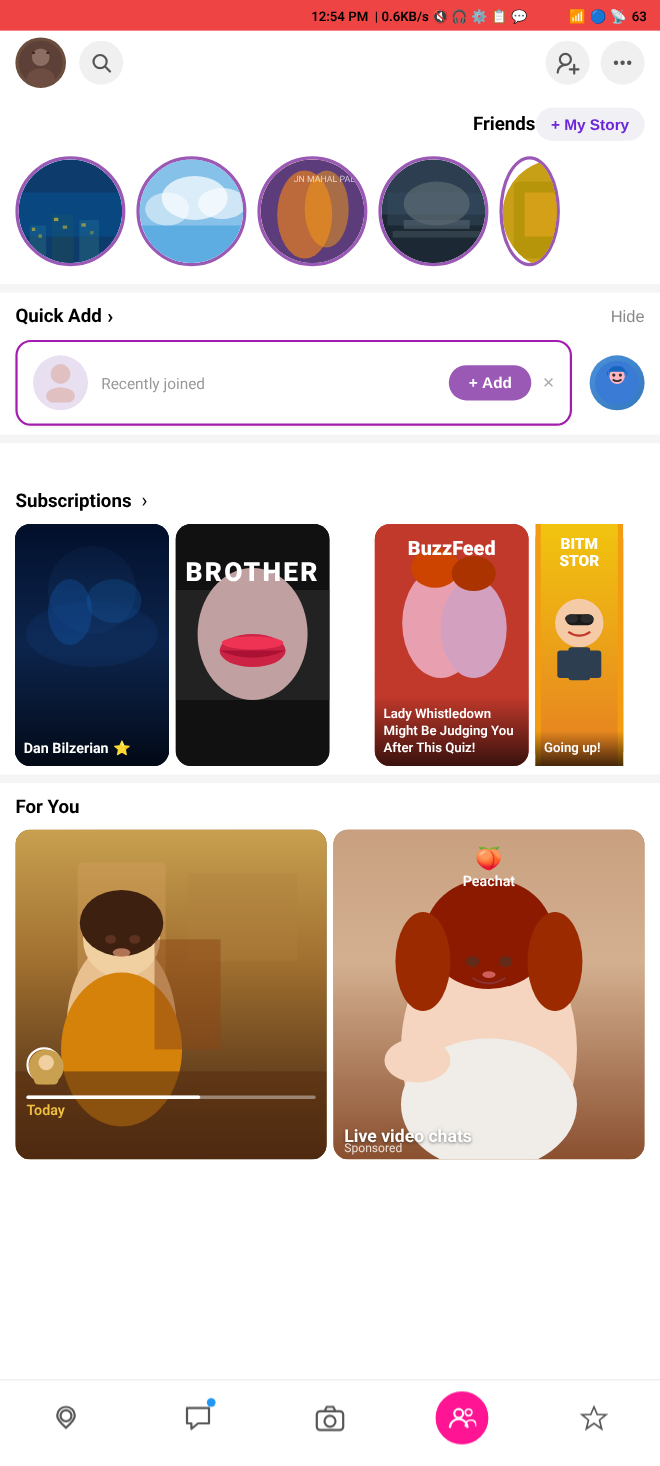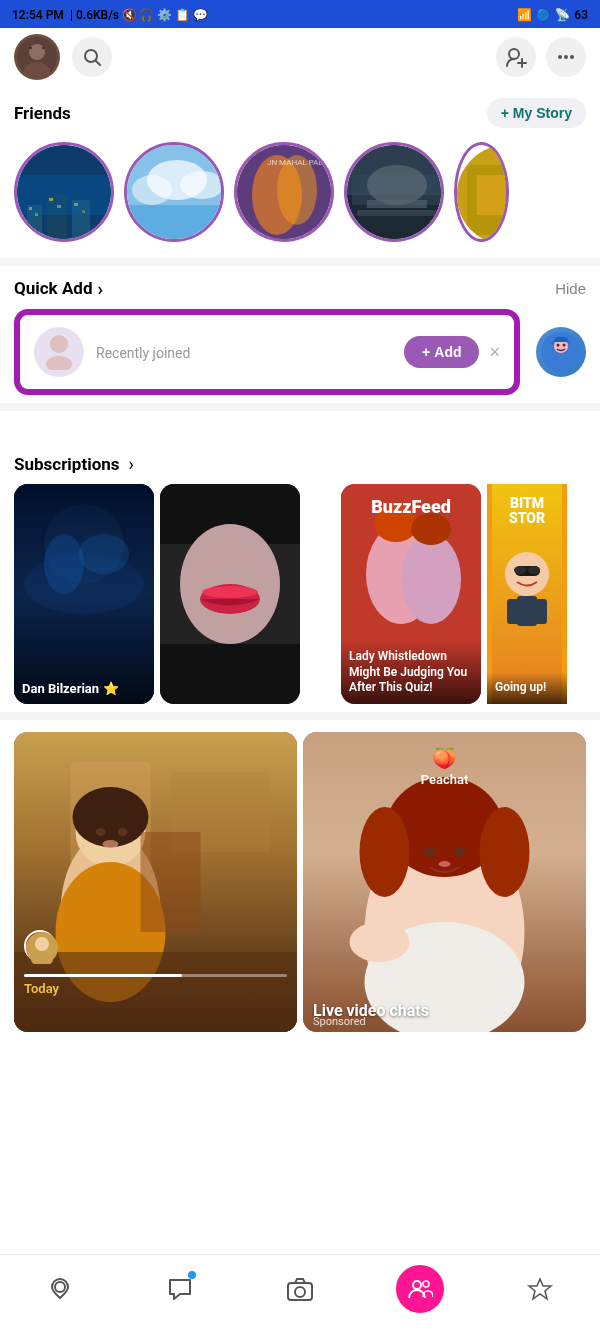--- a/index.html
+++ b/index.html
@@ -8,24 +8,24 @@
       font-family: -apple-system, BlinkMacSystemFont, 'Segoe UI', Roboto, sans-serif;
       background: #fff;
       width: 600px;
       min-height: 1333px;
       overflow-x: hidden;
     }
 
     
     .status-bar {
       display: flex;
-      justify-content: space-between;
+      justify-content: flex-end;
       align-items: center;
       padding: 8px 12px 6px;
-      background: #1d4ed8;
+      background: #ef4444;
       font-size: 12px;
       font-weight: 600;
       gap: 38px;
     }
     .status-left { display: flex; align-items: center; gap: 6px; color: #000; font-size: 12px; }
     .status-right { display: flex; align-items: center; gap: 4px; }
 
     
     .top-bar {
       display: flex;
@@ -69,41 +69,41 @@
       display: flex;
       align-items: center;
       justify-content: center;
       cursor: pointer;
       border: none;
     }
 
     
     .section-header {
       display: flex;
-      justify-content: space-between;
+      justify-content: flex-end;
       align-items: center;
       padding: 8px 14px 6px;
     }
     .section-title {
       font-size: 17px;
       font-weight: 700;
       color: #000;
     }
     .my-story-btn {
       display: flex;
       align-items: center;
       gap: 5px;
       background: #f0f0f5;
       border-radius: 20px;
       padding: 7px 14px;
       cursor: pointer;
       border: none;
       font-size: 14px;
       font-weight: 600;
-      color: #0f766e;
+      color: #6d28d9;
     }
 
     
     .stories-row {
       display: flex;
       gap: 10px;
       padding: 8px 14px 16px;
       overflow-x: hidden;
     }
     .story-circle {
@@ -157,21 +157,21 @@
       border: none;
       background: none;
       font-weight: 500;
     }
 
     .quick-add-card {
       display: flex;
       align-items: center;
       background: #fff;
       border-radius: 14px;
-      border: 6px solid #a21caf;
+      border: 2px solid #a21caf;
       padding: 12px 14px;
       box-shadow: 0 1px 4px rgba(0,0,0,0.06);
     }
     .quick-add-avatar {
       width: 50px;
       height: 50px;
       border-radius: 50%;
       background: #e8e0f0;
       display: flex;
       align-items: center;
@@ -644,20 +644,21 @@
       <div class="sub-card-bg" style="position:relative;">
         <svg width="140" height="220" viewBox="0 0 140 220">
           <rect width="140" height="220" fill="#111"></rect>
           <rect x="0" y="60" width="140" height="100" fill="#222"></rect>
 
           <ellipse cx="70" cy="100" rx="50" ry="60" fill="#c0a0a0"></ellipse>
           <ellipse cx="70" cy="115" rx="30" ry="15" fill="#cc2244"></ellipse>
           <path d="M40 115 Q70 128 100 115" fill="#aa1133"></path>
           <ellipse cx="70" cy="108" rx="28" ry="6" fill="#ee3355"></ellipse>
         </svg>
+        <div class="brother-text" style="font-size:24px; font-weight:900; color:#fff; position:absolute; top:30px; left:50%; transform:translateX(-50%); letter-spacing:2px; white-space:nowrap;">BROTHER</div>
       </div>
     </div>
 
     <div class="sub-card card-buzzfeed">
       <div class="sub-card-bg" style="position:relative;">
         <svg width="140" height="220" viewBox="0 0 140 220">
           <rect width="140" height="220" fill="#c0392b"></rect>
 
           <ellipse cx="60" cy="90" rx="35" ry="50" fill="#e8a0b0"></ellipse>
           <ellipse cx="90" cy="95" rx="30" ry="45" fill="#d4a0c0"></ellipse>
@@ -697,20 +698,21 @@
         <div style="position:absolute; top:12px; left:50%; transform:translateX(-50%); color:#fff; font-size:14px; font-weight:900; white-space:nowrap; line-height:1.1; text-align:center;">BITM<br>STOR</div>
         <div class="sub-card-overlay">Going up!</div>
       </div>
     </div>
   </div>
 </div>
 
 <div class="divider"></div>
 
 <div class="for-you-section">
+  <div class="for-you-title">For You</div>
   <div class="for-you-grid">
 
     <div class="for-you-card">
       <div class="girl-photo">
         <svg width="100%" height="100%" viewBox="0 0 290 300" preserveAspectRatio="xMidYMid slice">
           <rect width="290" height="300" fill="#8B6914"></rect>
           <rect x="0" y="0" width="290" height="300" fill="url(#girlGrad)"></rect>
           <defs>
             <linearGradient id="girlGrad" x1="0" y1="0" x2="0" y2="1">
               <stop offset="0%" stop-color="#c8a050"></stop>

